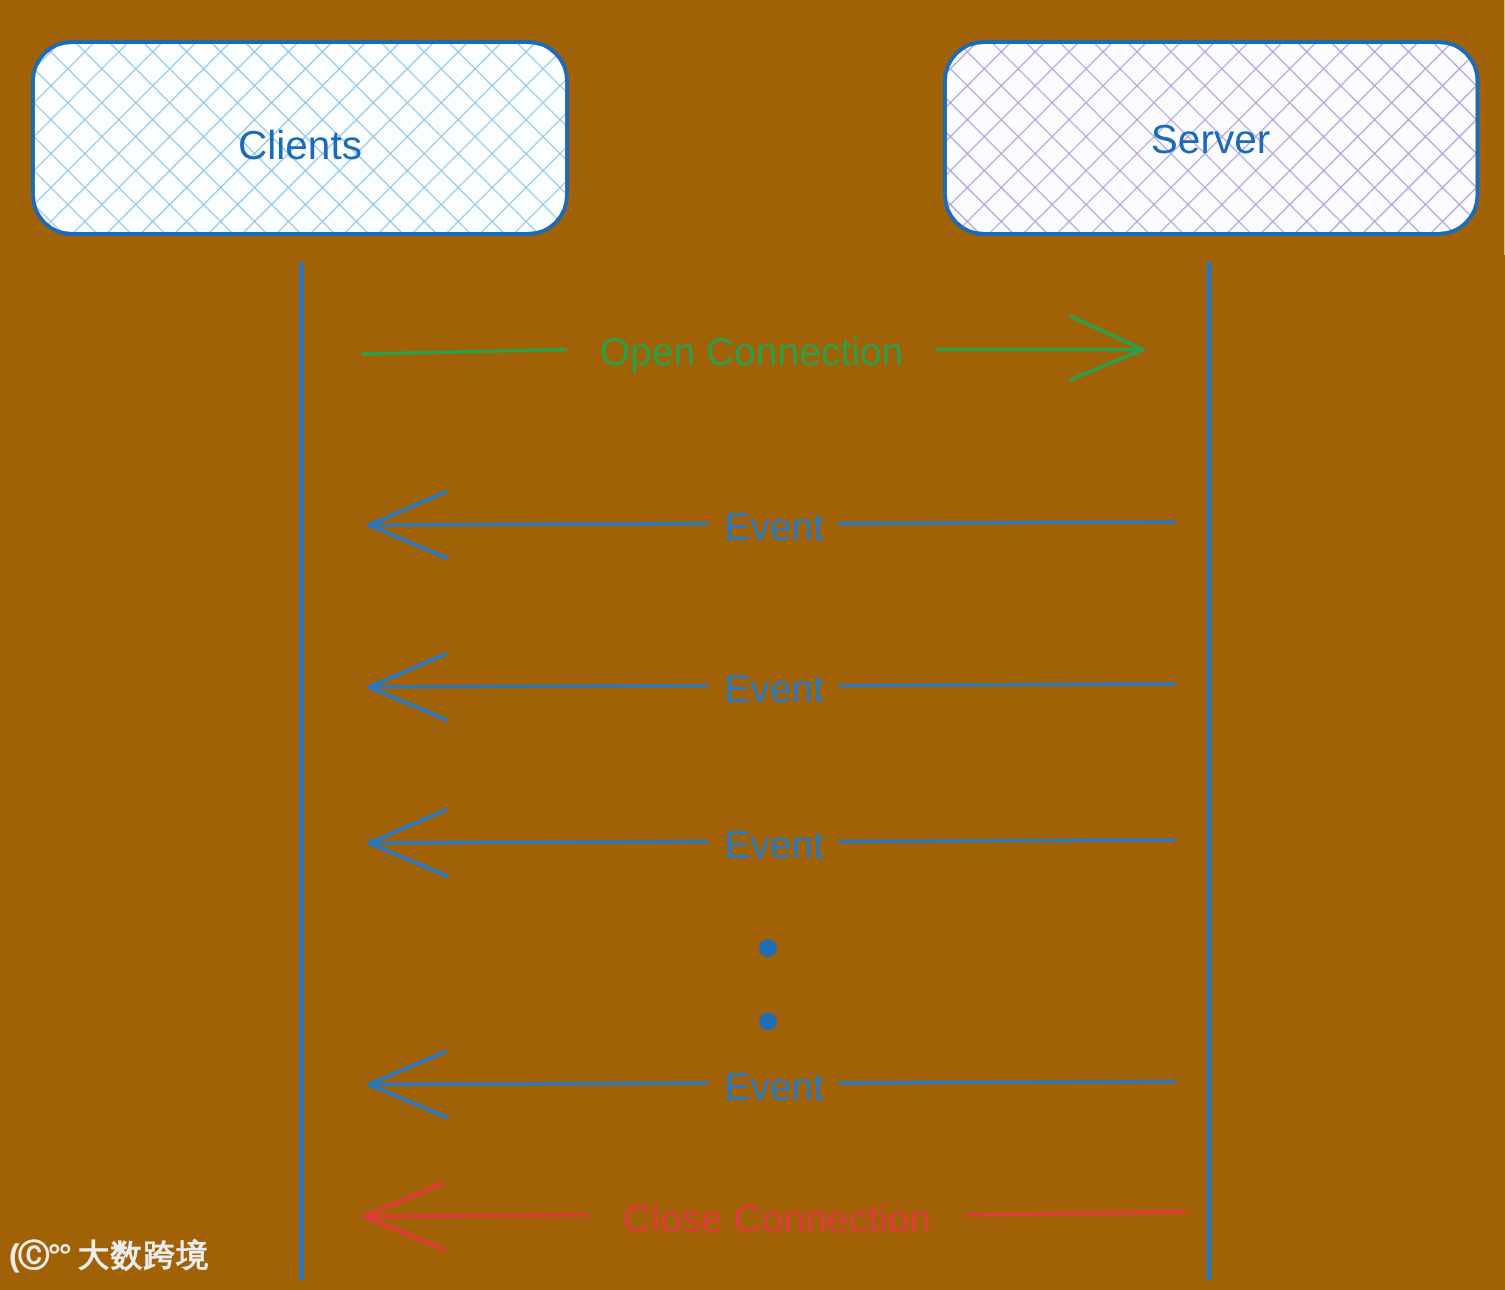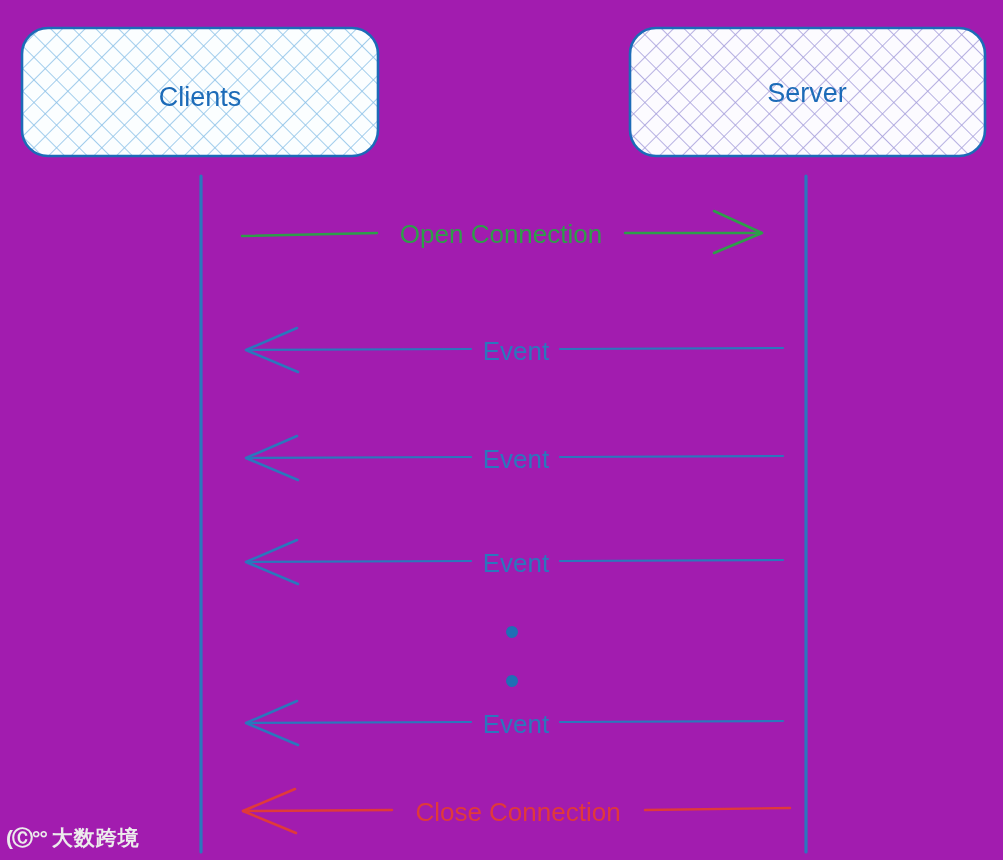--- a/index.html
+++ b/index.html
@@ -7,21 +7,21 @@
     padding: 0;
     background: #ffffff;
   }
   body {
     font-family: "Liberation Sans", sans-serif;
   }
   #canvas {
     position: relative;
     width: 1003px;
     height: 860px;
-    background: #a21caf;
+    background: #a16207;
     overflow: hidden;
   }
   #diagram-svg {
     position: absolute;
     left: 0;
     top: 0;
     width: 1003px;
     height: 860px;
   }
   .participant-label {

